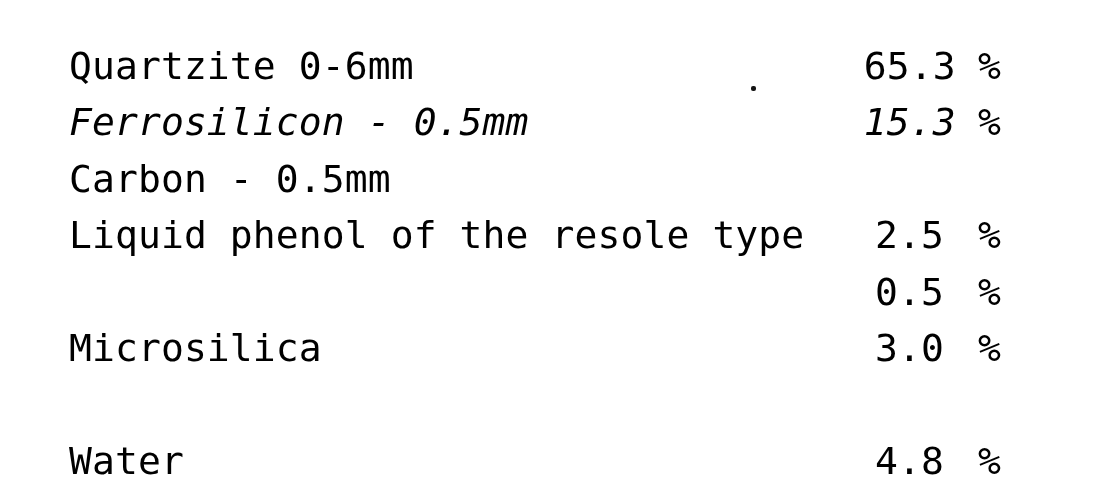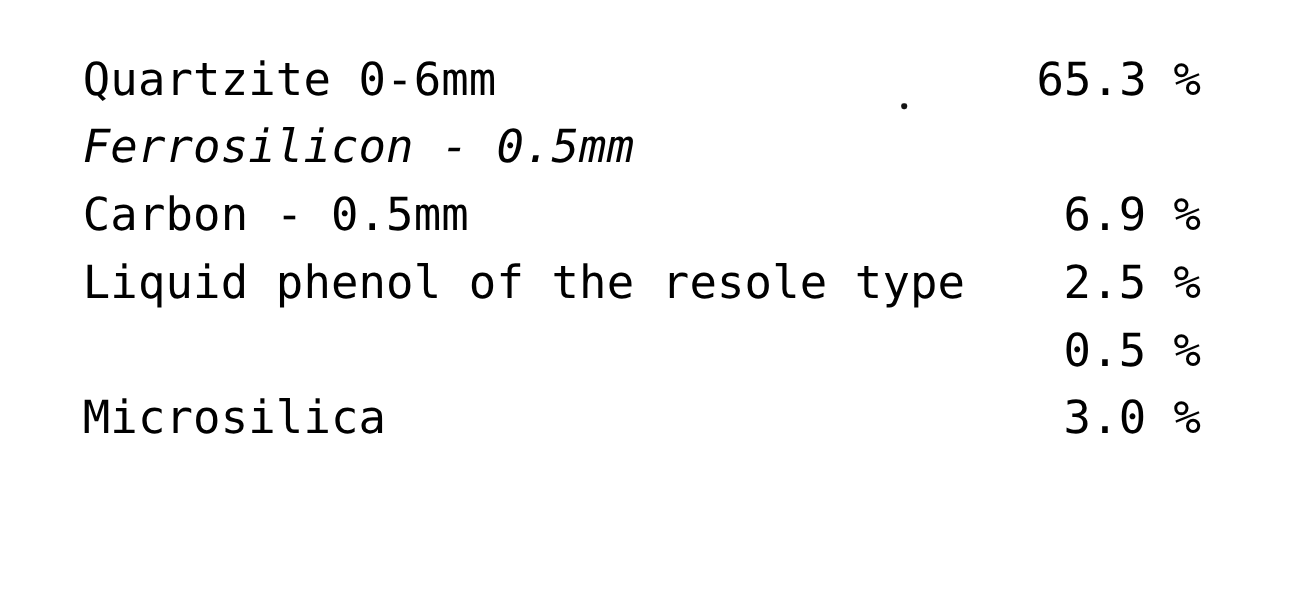--- a/index.html
+++ b/index.html
@@ -50,21 +50,21 @@
     font-size: 38px;
     line-height: 38px;
     letter-spacing: 0.1px;
     color: var(--ink, #000000);
     font-family: "DejaVu Sans Mono", "Liberation Mono", monospace;
     text-align: right;
   }
   .value-number {
     display: inline-block;
     width: 4ch;
-    text-align: right;
+    text-align: center;
   }
   .value-unit {
     display: inline-block;
     width: 2ch;
     text-align: right;
   }
   .scan-speck {
     position: absolute;
     width: 5px;
     height: 5px;
@@ -77,33 +77,37 @@
 <body>
 
 <div id="page" style="--paper: #ffffff; --ink: #000000;">
   <div id="composition-list">
       <div class="row" style="top: 47px;">
         <span class="ingredient-name">Quartzite 0-6mm</span>
         <span class="value-group"><span class="value-number">65.3</span><span class="value-unit">%</span></span>
       </div>
       <div class="row" style="top: 103.4px; font-style: italic;">
         <span class="ingredient-name">Ferrosilicon - 0.5mm</span>
+        <span class="value-group"><span class="value-number">15.3</span><span class="value-unit">%</span></span>
       </div>
       <div class="row" style="top: 159.8px;">
         <span class="ingredient-name">Carbon - 0.5mm</span>
-        <span class="value-group"><span class="value-number">6.9</span><span class="value-unit">%</span></span>
       </div>
       <div class="row" style="top: 216.2px;">
         <span class="ingredient-name">Liquid phenol of the resole type</span>
         <span class="value-group"><span class="value-number">2.5</span><span class="value-unit">%</span></span>
       </div>
       <div class="row" style="top: 272.6px;">
         <span class="value-group"><span class="value-number">0.5</span><span class="value-unit">%</span></span>
       </div>
       <div class="row" style="top: 329px; text-decoration: underline;">
         <span class="ingredient-name">Microsilica</span>
         <span class="value-group"><span class="value-number">3.0</span><span class="value-unit">%</span></span>
       </div>
       <div class="row" style="top: 385.4px;">
       </div>
+      <div class="row" style="top: 441.8px;">
+        <span class="ingredient-name">Water</span>
+        <span class="value-group"><span class="value-number">4.8</span><span class="value-unit">%</span></span>
+      </div>
     </div>
 <div class="scan-speck" style="left: 751px; top: 86px;"></div>
   </div>
 
 </body></html>

